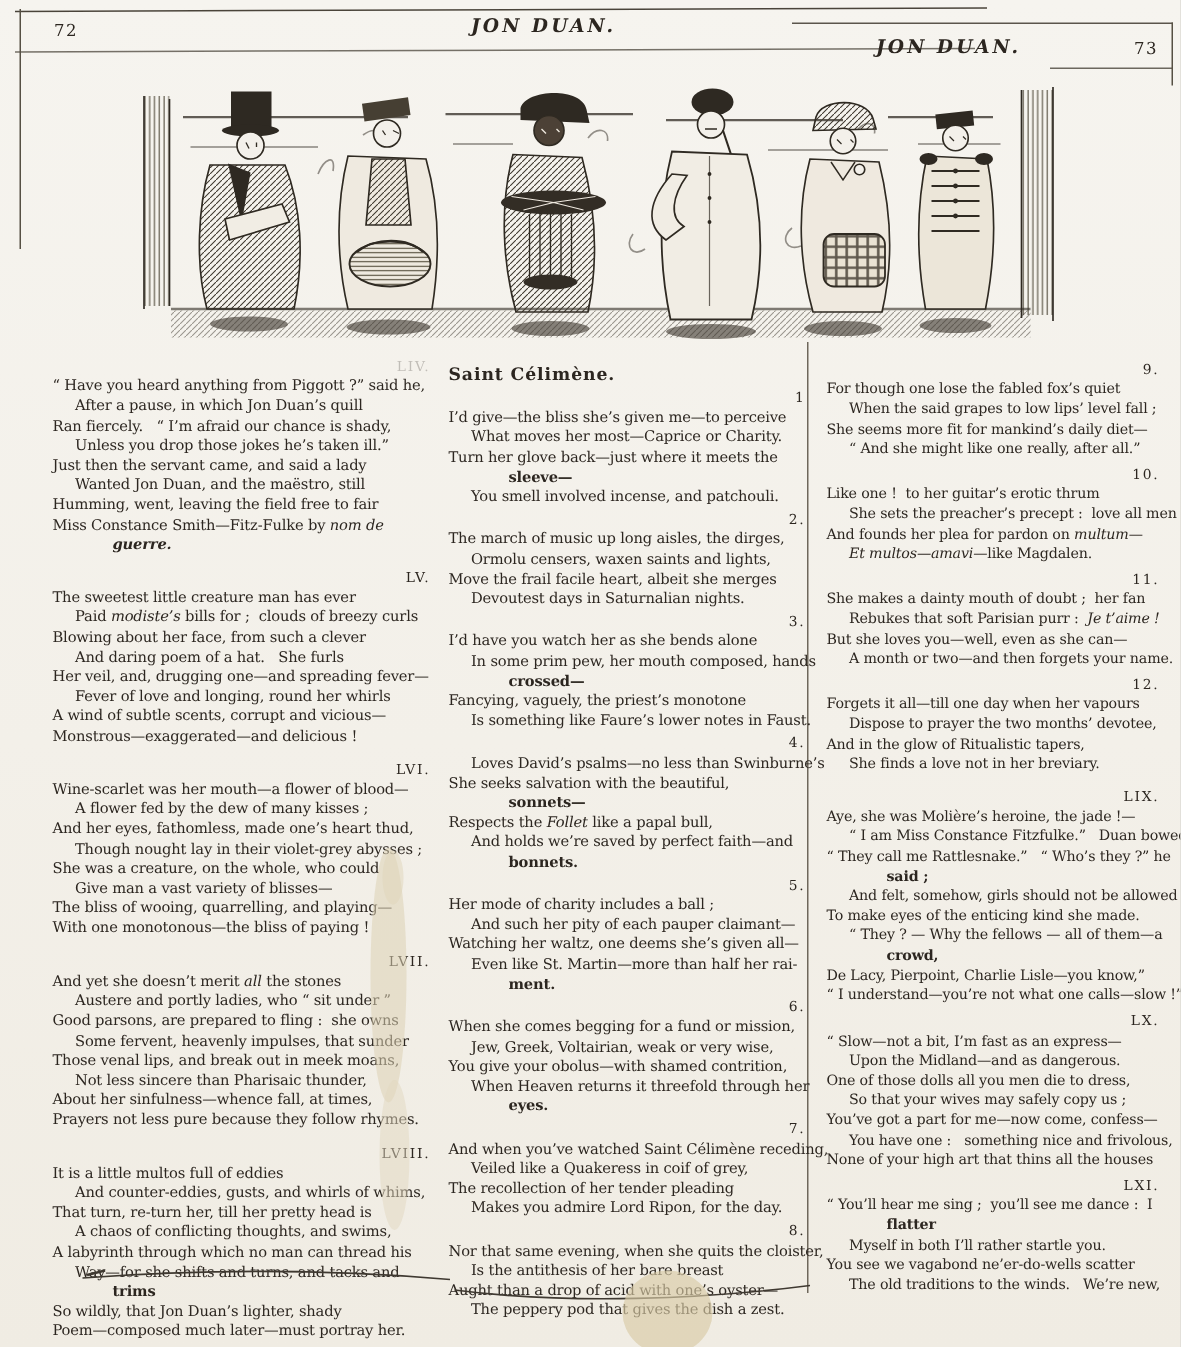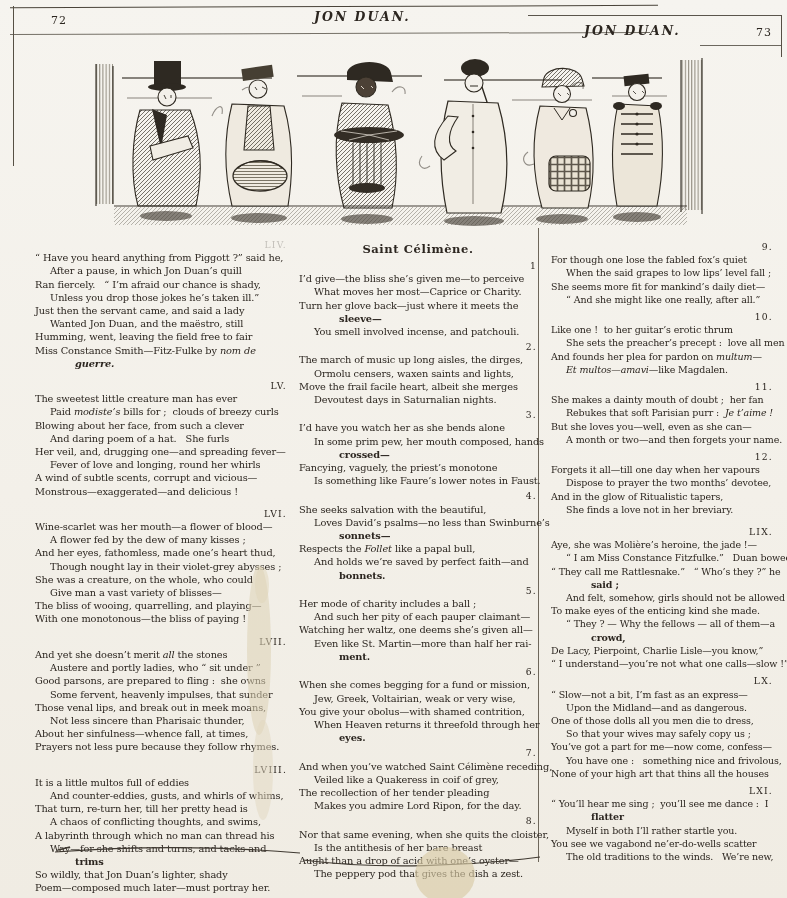--- a/index.html
+++ b/index.html
@@ -14,38 +14,38 @@
   .col{position:absolute;}
   .line{font-size:9.8px;line-height:13.2px;white-space:nowrap;letter-spacing:-0.12px;}
   .col.narrow .line{font-size:9.5px;}
   .i1{padding-left:15px;} .i2{padding-left:40px;font-weight:bold;}
   .stanza{margin-bottom:9px;}
   .col.c2 .stanza{margin-bottom:2px;}
   .col.narrow .stanza{margin-bottom:4px;}
   .stanza.sp{margin-top:9px;}
   .stanza-num{text-align:right;font-size:9.2px;letter-spacing:1.2px;line-height:13.2px;}
   .stanza-num.faint{opacity:.25;}
-  .col-title{text-align:center;font-weight:bold;font-size:11.5px;line-height:16px;letter-spacing:.6px;margin-bottom:2px;}
+  .col-title{font-weight:bold;font-size:11.5px;line-height:16px;letter-spacing:.6px;margin-bottom:2px;}
   i{font-style:italic;}
   .gutter-rule{position:absolute;width:1px;background:#6e675b;}
   .artifact{position:absolute;pointer-events:none;}
 </style>
 </head>
 <body>
 
 <div class="page">
 
   <div class="hrule" style="left:10px;top:6px;width:648px;transform:rotate(-0.2deg)"></div>
   <div class="hrule" style="left:10px;top:33px;width:640px;transform:rotate(-0.2deg);opacity:.75"></div>
   <div class="hrule" style="left:528px;top:15px;width:254px;opacity:.9"></div>
   <div class="hrule" style="left:700px;top:45px;width:82px;opacity:.8"></div>
   <div class="artifact" style="left:13px;top:6px;width:1px;height:160px;background:#565044"></div>
   <div class="artifact" style="left:781px;top:15px;width:1px;height:42px;background:#565044"></div>
 
-  <div class="folio" style="left:51px;top:14px">72</div>
+  <div class="folio" style="left:36px;top:14px">72</div>
   <div class="running-title" style="left:290px;top:9px">JON DUAN.</div>
   <div class="running-title" style="left:560px;top:23px">JON DUAN.</div>
   <div class="folio" style="left:756px;top:26px">73</div>
 
   <svg class="artifact" style="left:92px;top:56px" width="615" height="176" viewBox="0 0 615 176">
     <defs>
       <pattern id="hv" width="3.2" height="4" patternUnits="userSpaceOnUse">
           <path d="M1.4 0V4" stroke="#46402f" stroke-width=".8"></path>
         </pattern>
       <pattern id="hd" width="4" height="4" patternUnits="userSpaceOnUse">
@@ -231,22 +231,22 @@
       <div class="stanza">
         <div class="stanza-num">3.</div>
         <div class="line i0">I’d have you watch her as she bends alone</div>
         <div class="line i1">In some prim pew, her mouth composed, hands</div>
         <div class="line i2">crossed—</div>
         <div class="line i0">Fancying, vaguely, the priest’s monotone</div>
         <div class="line i1">Is something like Faure’s lower notes in Faust.</div>
       </div>
       <div class="stanza">
         <div class="stanza-num">4.</div>
+        <div class="line i1">Loves David’s psalms—no less than Swinburne’s</div>
         <div class="line i0">She seeks salvation with the beautiful,</div>
-        <div class="line i1">Loves David’s psalms—no less than Swinburne’s</div>
         <div class="line i2">sonnets—</div>
         <div class="line i0">Respects the <i>Follet</i> like a papal bull,</div>
         <div class="line i1">And holds we’re saved by perfect faith—and</div>
         <div class="line i2">bonnets.</div>
       </div>
       <div class="stanza">
         <div class="stanza-num">5.</div>
         <div class="line i0">Her mode of charity includes a ball ;</div>
         <div class="line i1">And such her pity of each pauper claimant—</div>
         <div class="line i0">Watching her waltz, one deems she’s given all—</div>

